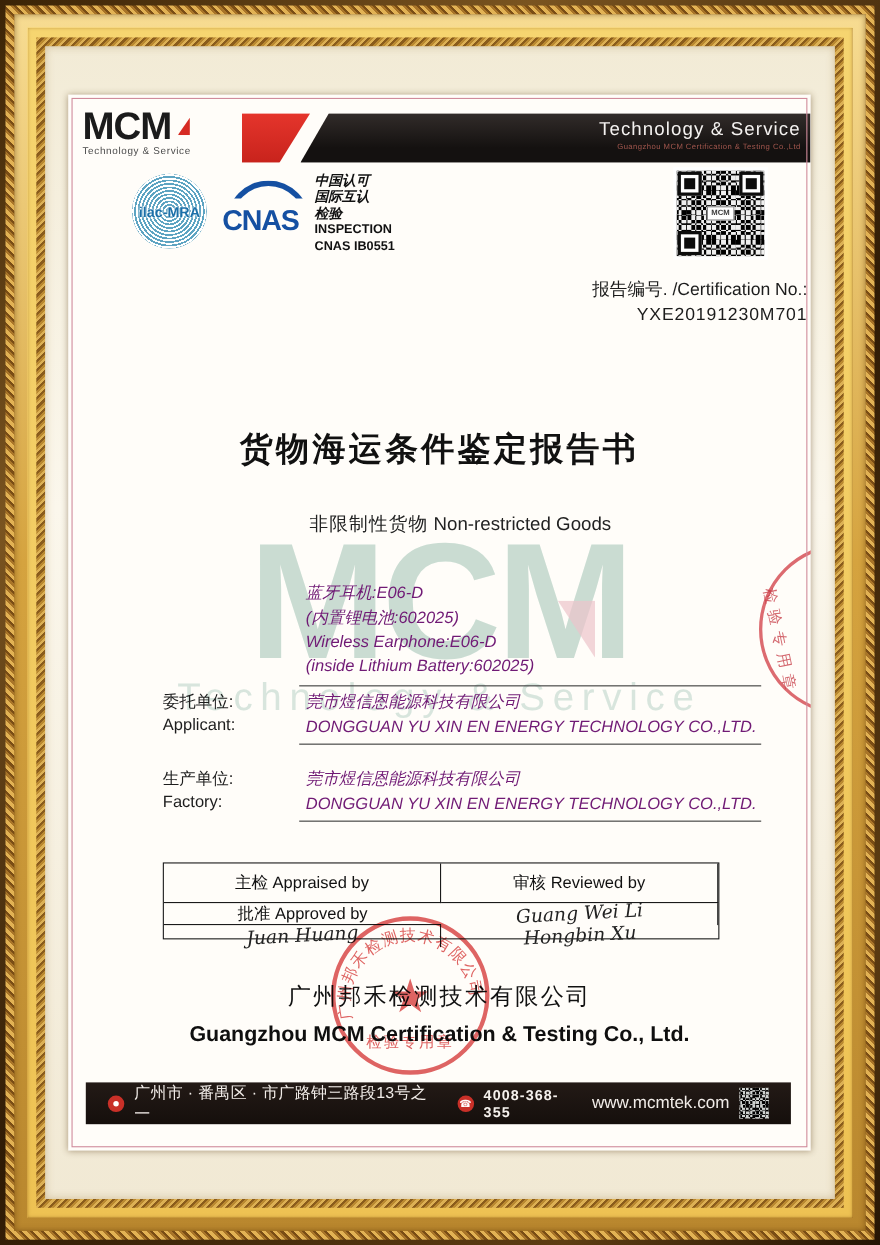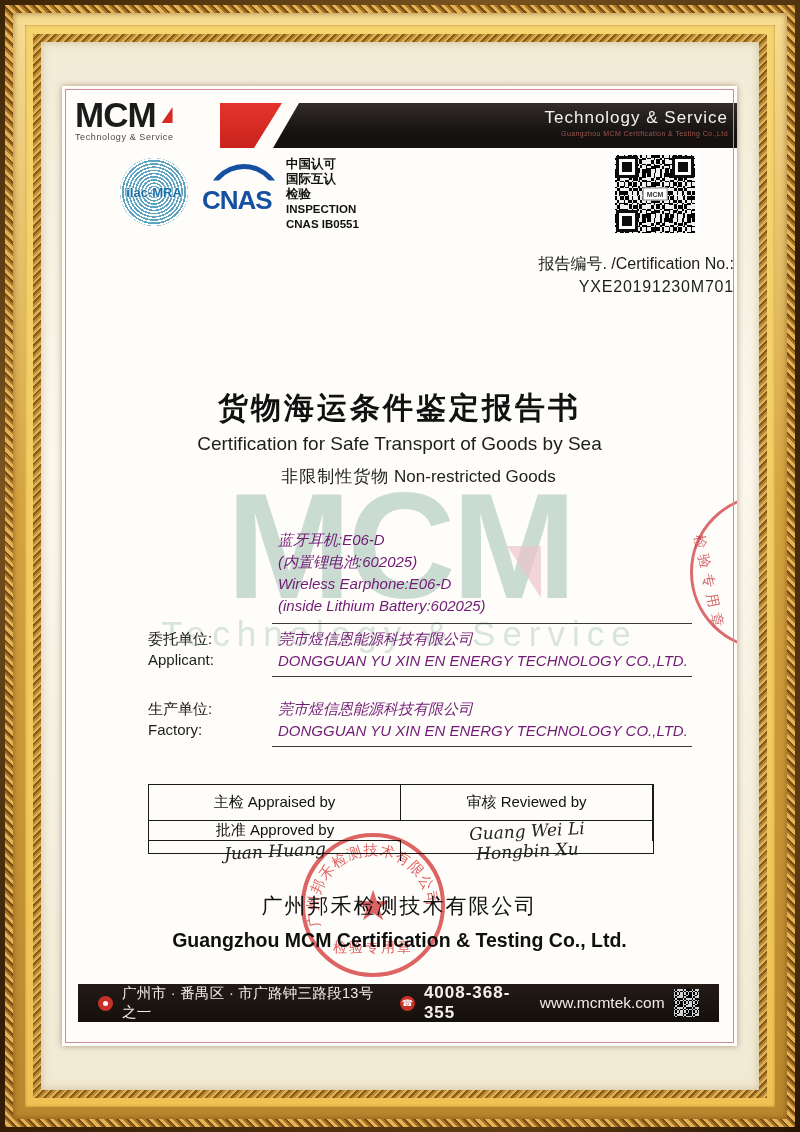--- a/index.html
+++ b/index.html
@@ -35,21 +35,21 @@
 
   
   .ilac{position:absolute;left:58px;top:72px;width:68px;height:68px;border-radius:50%;
     background:repeating-radial-gradient(circle at 50% 50%, #ffffff 0 1.6px, #5ea4c2 1.6px 3.2px);
     display:flex;align-items:center;justify-content:center;}
   .ilac-label{font-size:13px;font-weight:bold;color:#1b6fa8;text-shadow:0 0 2px #fff,0 0 2px #fff;}
   .cnas{position:absolute;left:140px;top:80px;width:76px;height:52px;}
   .cnas-arc{position:absolute;left:4px;top:-2px;width:66px;height:34px;border:5px solid #1550a2;border-bottom:none;border-radius:50% 50% 0 0/100% 100% 0 0;clip-path:polygon(0 0,100% 0,100% 42%,0 42%);}
   .cnas-label{position:absolute;left:0;bottom:2px;font-size:26px;font-weight:900;color:#1550a2;letter-spacing:-1px;}
   .accr-text{position:absolute;left:224px;top:71px;line-height:15px;color:#111;}
-  .accr-text .zh{font-size:12.5px;font-weight:bold;}
+  .accr-text .zh{font-size:12.5px;font-weight:bold;font-style:italic;}
   .accr-text .en{font-size:11.5px;font-weight:bold;}
 
   
   .qr{position:absolute;left:553px;top:69px;width:80px;height:78px;background:
       repeating-conic-gradient(#101010 0% 25%, #ffffff 0% 50%) 0 0/ 9px 9px,
       repeating-conic-gradient(#ffffff 0% 25%, #101010 0% 50%) 2px 3px/ 15px 15px;
       background-blend-mode:difference;outline:3px solid #fff;}
   .finder{position:absolute;width:16px;height:16px;border:3px solid #0d0d0d;background:#fff;}
   .finder::after{content:"";position:absolute;inset:3px;background:#0d0d0d;}
   .f-tl{left:1px;top:1px;} .f-tr{right:1px;top:1px;} .f-bl{left:1px;bottom:1px;}
@@ -87,21 +87,21 @@
   .stamp{position:absolute;left:236px;top:744px;width:150px;height:150px;z-index:10;opacity:.86;mix-blend-mode:multiply;}
   
   .company-zh{position:absolute;left:0;right:0;top:806px;text-align:center;font-size:21px;letter-spacing:2px;color:#111;z-index:3;}
   .company-en{position:absolute;left:0;right:0;top:843px;text-align:center;font-size:19.5px;font-weight:bold;color:#0f0f0f;z-index:3;}
 
   
   .footer{position:absolute;left:16px;top:898px;width:641px;height:38px;background:linear-gradient(180deg,#231a16,#150f0c);display:flex;align-items:center;padding:0 20px 0 20px;box-sizing:border-box;gap:9px;z-index:5;}
   .ficon{width:15px;height:15px;border-radius:50%;background:#c93028;color:#fff;font-size:9px;display:flex;align-items:center;justify-content:center;flex:0 0 auto;}
   .ficon .dot{width:5px;height:5px;border-radius:50%;background:#fff;}
   .f-addr{color:#f1ece8;font-size:14.5px;letter-spacing:.3px;}
-  .f-phone{color:#f5f1ed;font-size:17px;font-weight:bold;letter-spacing:1px;}
+  .f-phone{color:#f5f1ed;font-size:13px;font-weight:bold;letter-spacing:1px;}
   .f-site{color:#f1ece8;font-size:15.5px;}
   .fqr{position:relative;margin-left:auto;width:28px;height:28px;background:
       repeating-conic-gradient(#e8e4de 0% 25%, #18110d 0% 50%) 0 0/ 6px 6px,
       repeating-conic-gradient(#18110d 0% 25%, #e8e4de 0% 50%) 1px 2px/ 9px 9px;
       background-blend-mode:difference;}
 
   
   .edge-stamp{position:absolute;left:628px;top:408px;width:150px;height:150px;border-radius:50%;border:3.5px solid rgba(211,70,78,.8);z-index:6;}
   .edge-stamp .etext{position:absolute;left:14px;top:36px;transform:rotate(78deg);transform-origin:left top;color:rgba(198,60,70,.78);font-size:14px;letter-spacing:6px;white-space:nowrap;}
 </style>
@@ -159,21 +159,20 @@
     <div class="finder f-bl"></div>
     <div class="qr-chip">MCM</div>
   </div>
 
   <div class="certno">
     <div>报告编号. /Certification No.:</div>
     <div class="val">YXE20191230M701</div>
   </div>
 
   <div class="title-zh">货物海运条件鉴定报告书</div>
-  <div class="title-en">Certification for Safe Transport of Goods by Sea</div>
   <div class="title-sub">
     <span class="zh">非限制性货物</span>
     <span> </span>
     <span>Non-restricted Goods</span>
   </div>
 
   <div class="fvalue" style="top:443px">
     <div>蓝牙耳机:E06-D</div>
     <div>(内置锂电池:602025)</div>
     <div>Wireless Earphone:E06-D</div>

